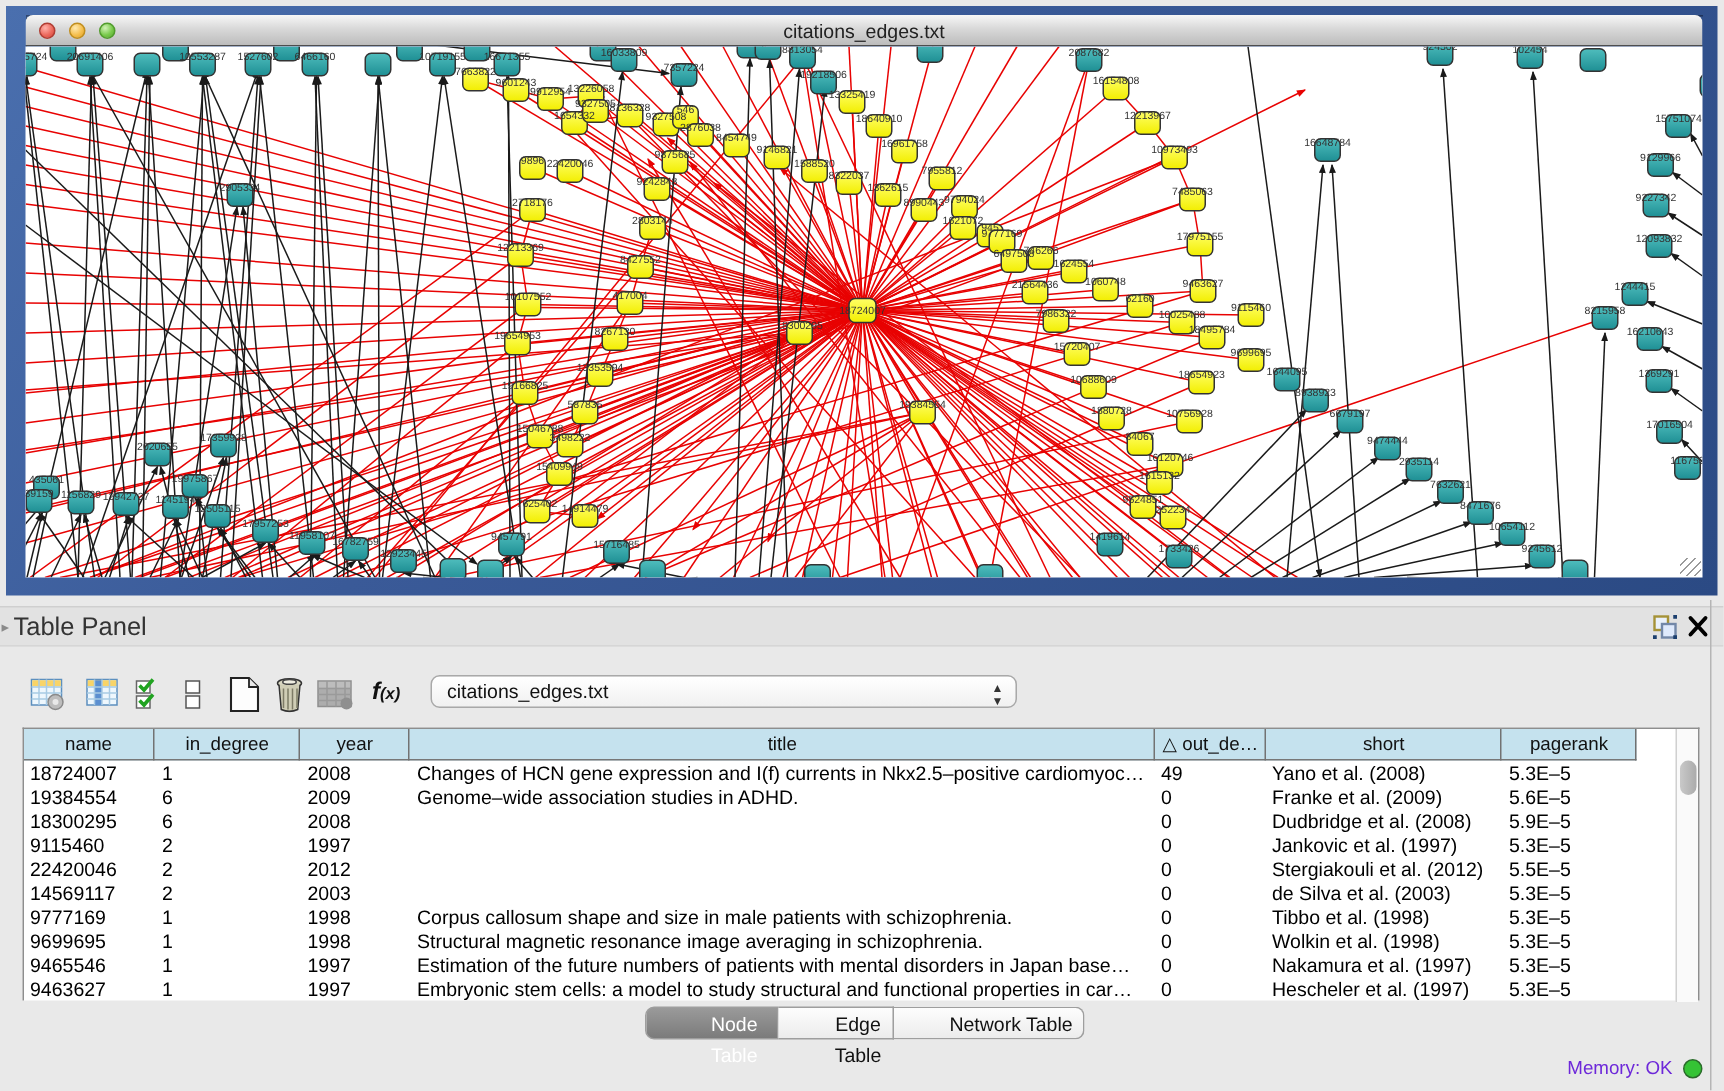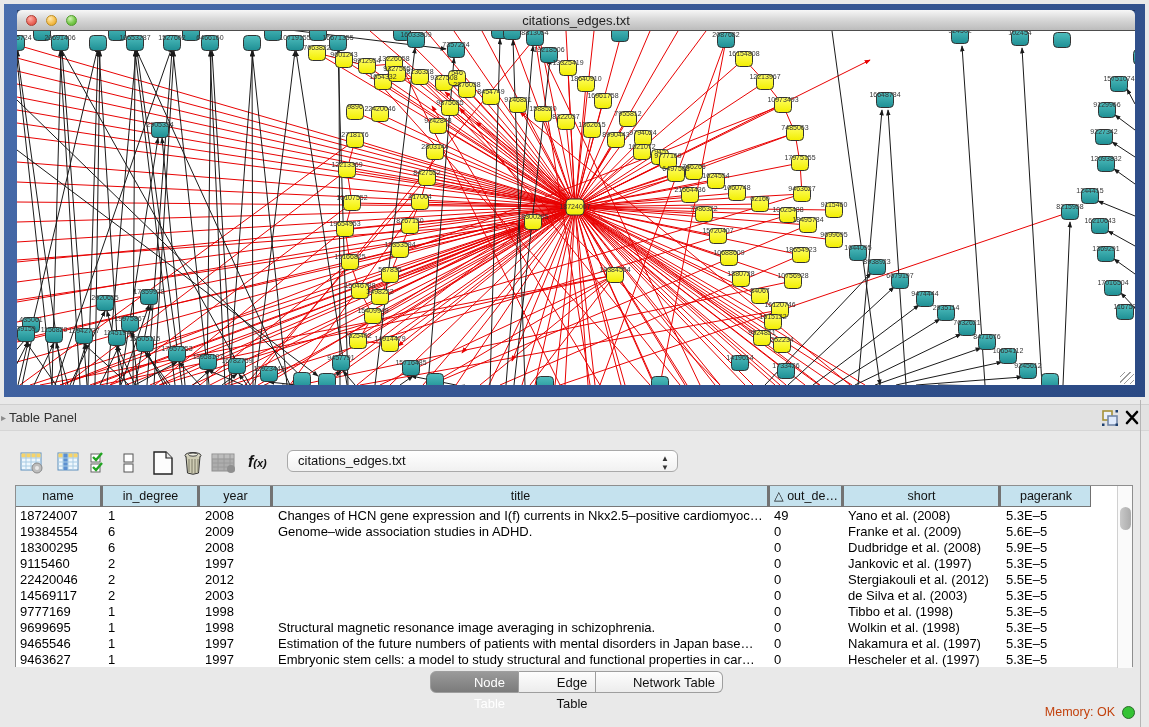--- a/index.html
+++ b/index.html
@@ -15,49 +15,49 @@
   font-size:13px; color:#222; text-align:center; line-height:21px; }
 .tl { position:absolute; top:15px; width:11px; height:11px; border-radius:50%; }
 #tl1 { left:26px; background:radial-gradient(circle at 35% 30%, #ffb2aa, #ec6a5e 55%, #d24438); border:1px solid #b03d33;}
 #tl2 { left:46px; background:radial-gradient(circle at 35% 30%, #ffe9b0, #f5bf4f 55%, #dfa123); border:1px solid #c08e1f;}
 #tl3 { left:66px; background:radial-gradient(circle at 35% 30%, #d2f2b8, #79ca4c 55%, #58a82e); border:1px solid #519c2d;}
 #graph { position:absolute; left:17px; top:31px; width:1118px; height:354px; background:#fff; overflow:hidden; }
 #grip { position:absolute; left:1120px; top:372px; width:14px; height:12px;
   background:repeating-linear-gradient(135deg, transparent 0 3px, #9a9a9a 3px 4px); }
 
 #tp-head { position:absolute; left:0; top:404px; width:1149px; height:27px; background:#e2e2e2;
-  border-top:1px solid #cfcfcf; border-bottom:1px solid #d6d6d6; font-size:13px; color:#333; line-height:26px; }
+  border-top:1px solid #cfcfcf; border-bottom:1px solid #d6d6d6; font-size:17px; color:#333; line-height:26px; }
 #tp-head span { margin-left:9px; }
 
 #toolbar { position:absolute; left:0; top:440px; width:1149px; height:42px;padding-left:11px; }
 .ic { position:absolute; top:11px; }
 #combo { position:absolute; left:287px; top:10px; width:391px; height:22px; background:linear-gradient(#fff,#f1f1f1);
   border:1px solid #a9a9a9; border-radius:6px; font-size:13px; color:#111; line-height:20px; padding-left:10px; }
 #combo .arr { position:absolute; right:8px; font-size:8px; color:#333; line-height:22px; }
 
 #tbl { position:absolute; left:15px; top:485px; width:1118px; height:182px; background:#fff; border:1px solid #8e8e8e; border-bottom:none; }
 #thead { position:absolute; left:0; top:0; width:1075px; height:21px; background:#c5e2ee; border-bottom:1px solid #777; }
-#thead div { position:absolute; top:0; height:21px; border-right:3px solid #737373; font-size:12.5px; color:#111; text-align:center; line-height:21px; }
+#thead div { position:absolute; top:0; height:21px; border-right:1px solid #737373; font-size:12.5px; color:#111; text-align:center; line-height:21px; }
 #tbody { position:absolute; left:0; top:22px; width:1118px; }
 .tr { position:relative; height:16px; font-size:13px; color:#000; white-space:nowrap; }
 .tr div { position:absolute; top:0; overflow:hidden; }
 .c0 { left:4px; width:82px; } .c1 { left:92px; width:92px; } .c2 { left:189px; width:68px; }
 .c3 { left:262px; width:492px; } .c4 { left:758px; width:70px; } .c5 { left:832px; width:152px; }
 .c6 { left:990px; width:85px; }
 #vsb { position:absolute; right:0px; top:0px; width:15px; height:182px; background:#fafafa; border-left:1px solid #d0d0d0; }
 #vsb .thumb { position:absolute; left:2px; top:21px; width:11px; height:23px; background:linear-gradient(90deg,#c9c9c9,#ababab); border-radius:6px; }
 
 #segs { position:absolute; left:430px; top:671px; height:22px; display:flex; font-size:13px; }
 #segs div { height:22px; line-height:21px; text-align:center; border:1px solid #9e9e9e; border-left:none; background:linear-gradient(#fdfdfd,#ececec); color:#111;padding-left:30px; }
 #segs div:nth-child(1) { width:89px; } #segs div:nth-child(2) { width:77px; } #segs div:nth-child(3) { width:127px; }
 #segs div:first-child { border-left:1px solid #9e9e9e; border-radius:6px 0 0 6px;
   background:linear-gradient(#9a9a9a,#7b7b7b); color:#fff; }
 #segs div:last-child { border-radius:0 6px 6px 0; }
 #status { position:absolute; left:0; top:697px; width:1149px; height:30px; }
-#mem { position:absolute; right:34px; top:8px; font-size:12.5px; color:#c2410c;text-align:right; }
+#mem { position:absolute; right:34px; top:8px; font-size:12.5px; color:#6d28d9;text-align:right; }
 #dot { position:absolute; right:14px; top:9px; width:13px; height:13px; border-radius:50%; background:#35c335; border:1px solid #2a6b2a; }
 #rline { position:absolute; left:1140px; top:400px; width:1px; height:327px; background:#b5b5b5; }
 </style></head>
 <body>
 <div id="stage">
   <div id="frame">
       <div class="inb"></div>
     </div>
   <div id="titlebar">citations_edges.txt</div>
   <div class="tl" id="tl1"></div>
@@ -791,20 +791,21 @@
           <div class="c1">2</div>
           <div class="c2">2003</div>
           <div class="c4">0</div>
           <div class="c5">de Silva et al. (2003)</div>
           <div class="c6">5.3E–5</div>
         </div>
 <div class="tr">
           <div class="c0">9777169</div>
           <div class="c1">1</div>
           <div class="c2">1998</div>
+          <div class="c3">Corpus callosum shape and size in male patients with schizophrenia.</div>
           <div class="c4">0</div>
           <div class="c5">Tibbo et al. (1998)</div>
           <div class="c6">5.3E–5</div>
         </div>
 <div class="tr">
           <div class="c0">9699695</div>
           <div class="c1">1</div>
           <div class="c2">1998</div>
           <div class="c3">Structural magnetic resonance image averaging in schizophrenia.</div>
           <div class="c4">0</div>

